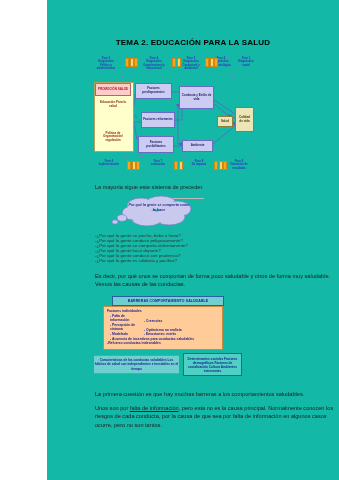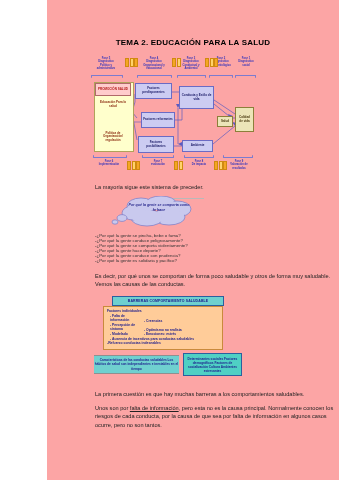--- a/index.html
+++ b/index.html
@@ -1,18 +1,18 @@
 <!DOCTYPE html>
 <html><head>
 <meta charset="utf-8">
 <style>
   html,body{margin:0;padding:0;background:#fff;}
   body{width:339px;height:480px;position:relative;overflow:hidden;
        font-family:"Liberation Sans","DejaVu Sans",sans-serif;color:#1a1a1a;}
-  .page{position:absolute;inset:0;background:#fca5a5;margin-left:47px;}
+  .page{position:absolute;inset:0;background:#14b8a6;margin-left:47px;}
 
   
   .title{position:absolute;left:0;right:0;top:38px;text-align:center;
          font-size:8px;font-weight:bold;letter-spacing:.2px;color:#000;}
 
   
   .para{position:absolute;font-size:5.6px;line-height:8.4px;color:#222;text-align:left;}
   .u{text-decoration:underline;}
 
   

